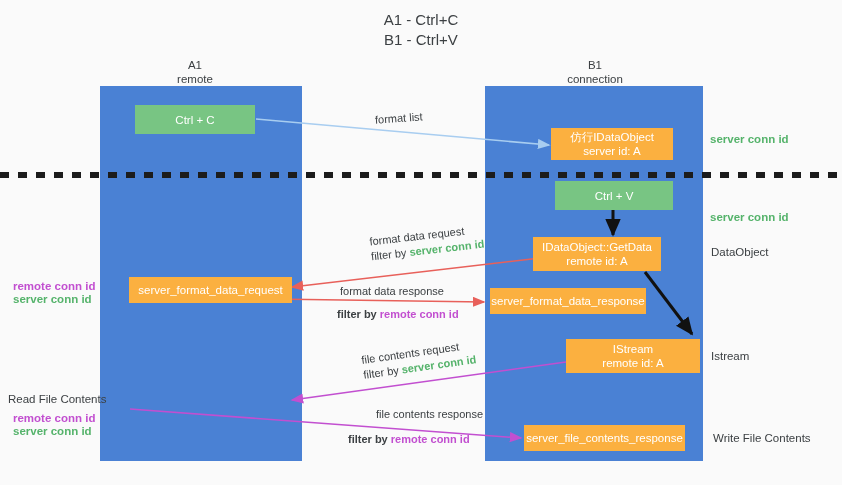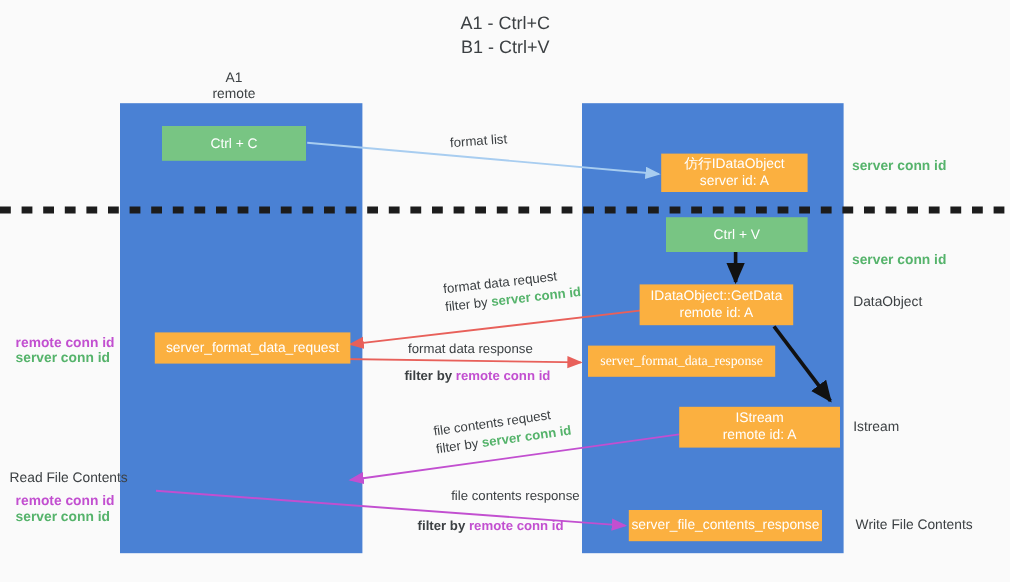--- a/index.html
+++ b/index.html
@@ -107,20 +107,24 @@
 <div id="canvas">
 
   <div class="title">A1 - Ctrl+C
 B1 - Ctrl+V</div>
 
   <div class="lane-head" style="left:100px; top:58px; width:190px;">
     <span class="l1">A1</span>
     <span class="l2">remote</span>
   </div>
 
+  <div class="lane-head" style="left:485px; top:58px; width:220px;">
+    <span class="l1">B1</span>
+    <span class="l2">connection</span>
+  </div>
 
   <div class="lane" style="left:100px; top:86px; width:202px; height:375px;"></div>
   <div class="lane" style="left:485px; top:86px; width:218px; height:375px;"></div>
 
   <svg id="wires" viewBox="0 0 842 485" xmlns="http://www.w3.org/2000/svg">
     <defs>
       <marker id="ah-blue" markerWidth="9" markerHeight="9" refX="7" refY="3.2" orient="auto" markerUnits="strokeWidth">
         <path d="M0,0 L8,3.2 L0,6.4 z" fill="#a8cdf0"></path>
       </marker>
       <marker id="ah-black" markerWidth="7" markerHeight="7" refX="5.4" refY="2.6" orient="auto" markerUnits="strokeWidth">
@@ -156,21 +160,21 @@
   <div class="node orange" style="left:551px; top:128px; width:122px; height:32px;">仿行IDataObject
 server id: A</div>
 
   <div class="node green" style="left:555px; top:181px; width:118px; height:29px;">Ctrl + V</div>
 
   <div class="node orange" style="left:533px; top:237px; width:128px; height:34px;">IDataObject::GetData
 remote id: A</div>
 
   <div class="node orange" style="left:129px; top:277px; width:163px; height:26px;">server_format_data_request</div>
 
-  <div class="node orange" style="left:490px; top:288px; width:156px; height:26px;font-family:Liberation Serif, serif;">server_format_data_response</div>
+  <div class="node orange" style="left:490px; top:288px; width:156px; height:26px;">server_format_data_response</div>
 
   <div class="node orange" style="left:566px; top:339px; width:134px; height:34px;">IStream
 remote id: A</div>
 
 
   <div class="node orange" style="left:524px; top:425px; width:161px; height:26px;">server_file_contents_response</div>
 
   <div class="elabel" style="left:375px; top:111px; transform:rotate(-4deg);">format list</div>
 
   <div class="elabel" style="left:370px; top:228px; transform:rotate(-6.5deg);">

